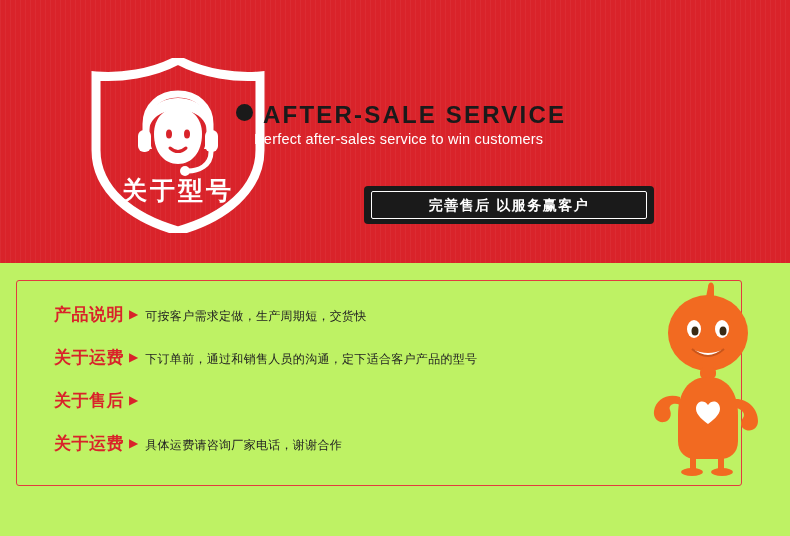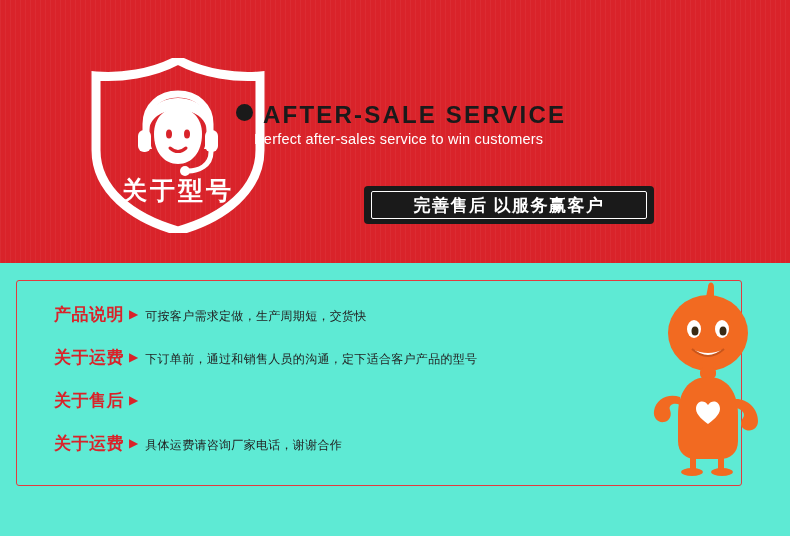--- a/index.html
+++ b/index.html
@@ -105,33 +105,33 @@
     width: 274px;
     height: 26px;
     border: 1px solid #ffffff;
     border-radius: 2px;
     display: flex;
     align-items: center;
     justify-content: center;
   }
   .pill-text {
     color: #ffffff;
-    font-size: 17px;
+    font-size: 14px;
     font-weight: bold;
     letter-spacing: 1.5px;
     line-height: 1;
     white-space: nowrap;
   }
 
   
   .panel {
     position: relative;
     width: 790px;
     height: 273px;
-    background: #5eead4;
+    background: #bef264;
   }
   .panel-box {
     position: absolute;
     left: 16px;
     top: 17px;
     width: 726px;
     height: 206px;
     border: 1px solid #e23b3f;
     border-radius: 3px;
     box-sizing: border-box;

